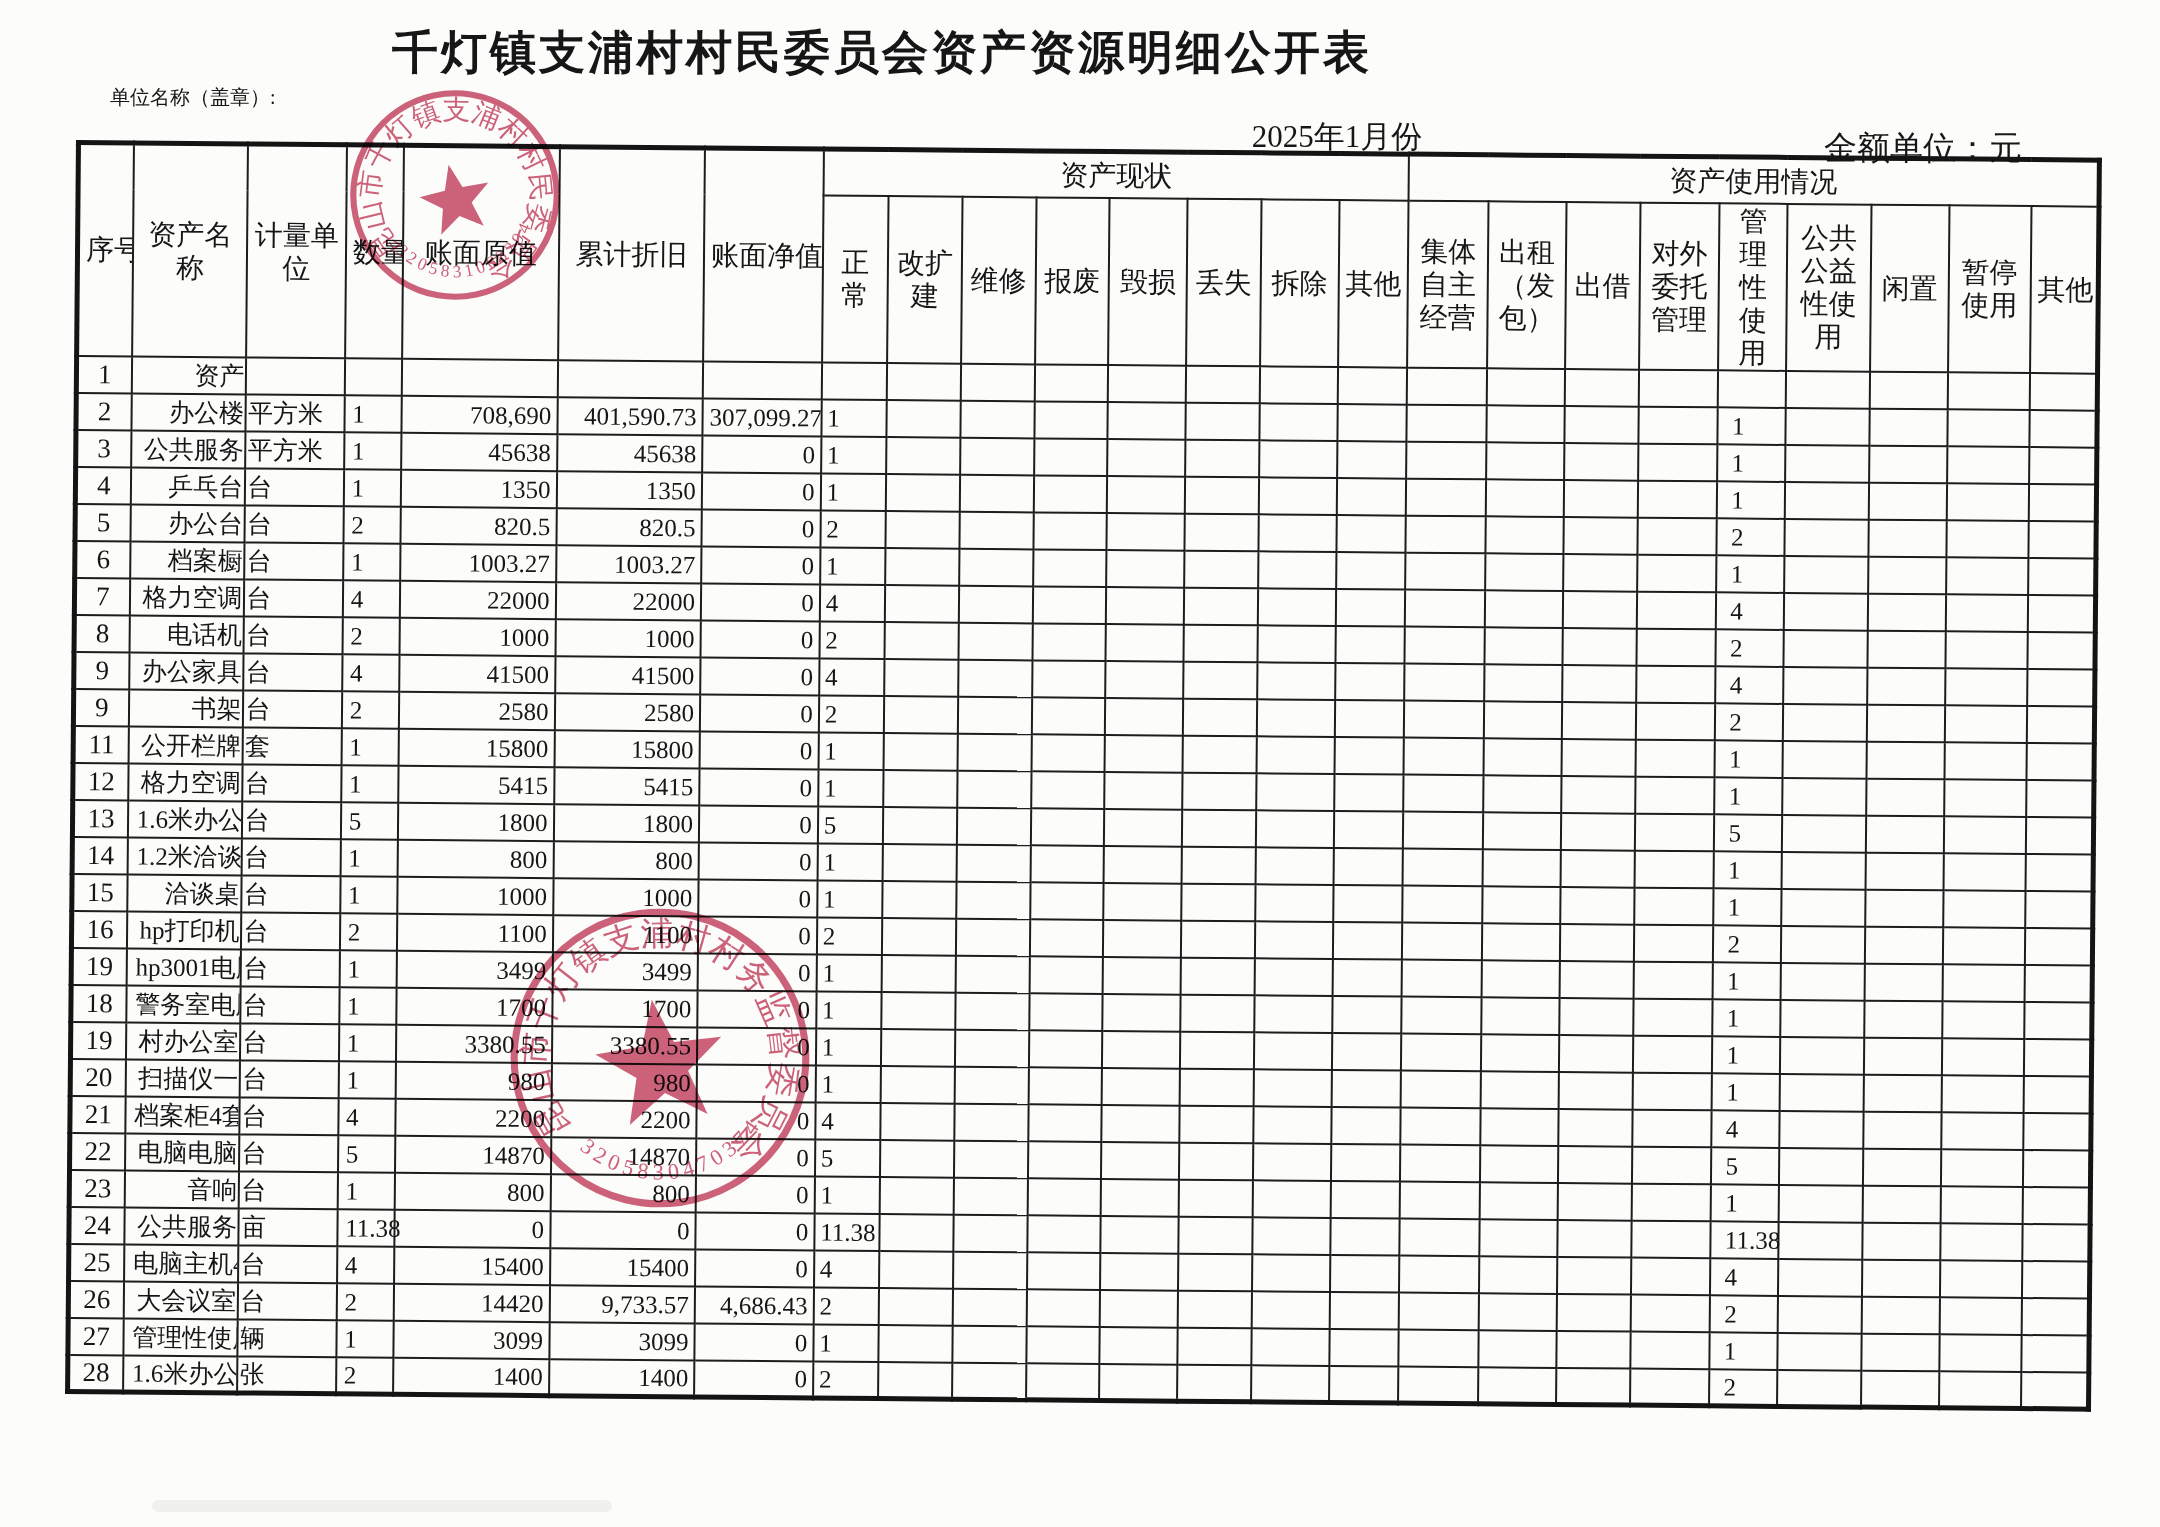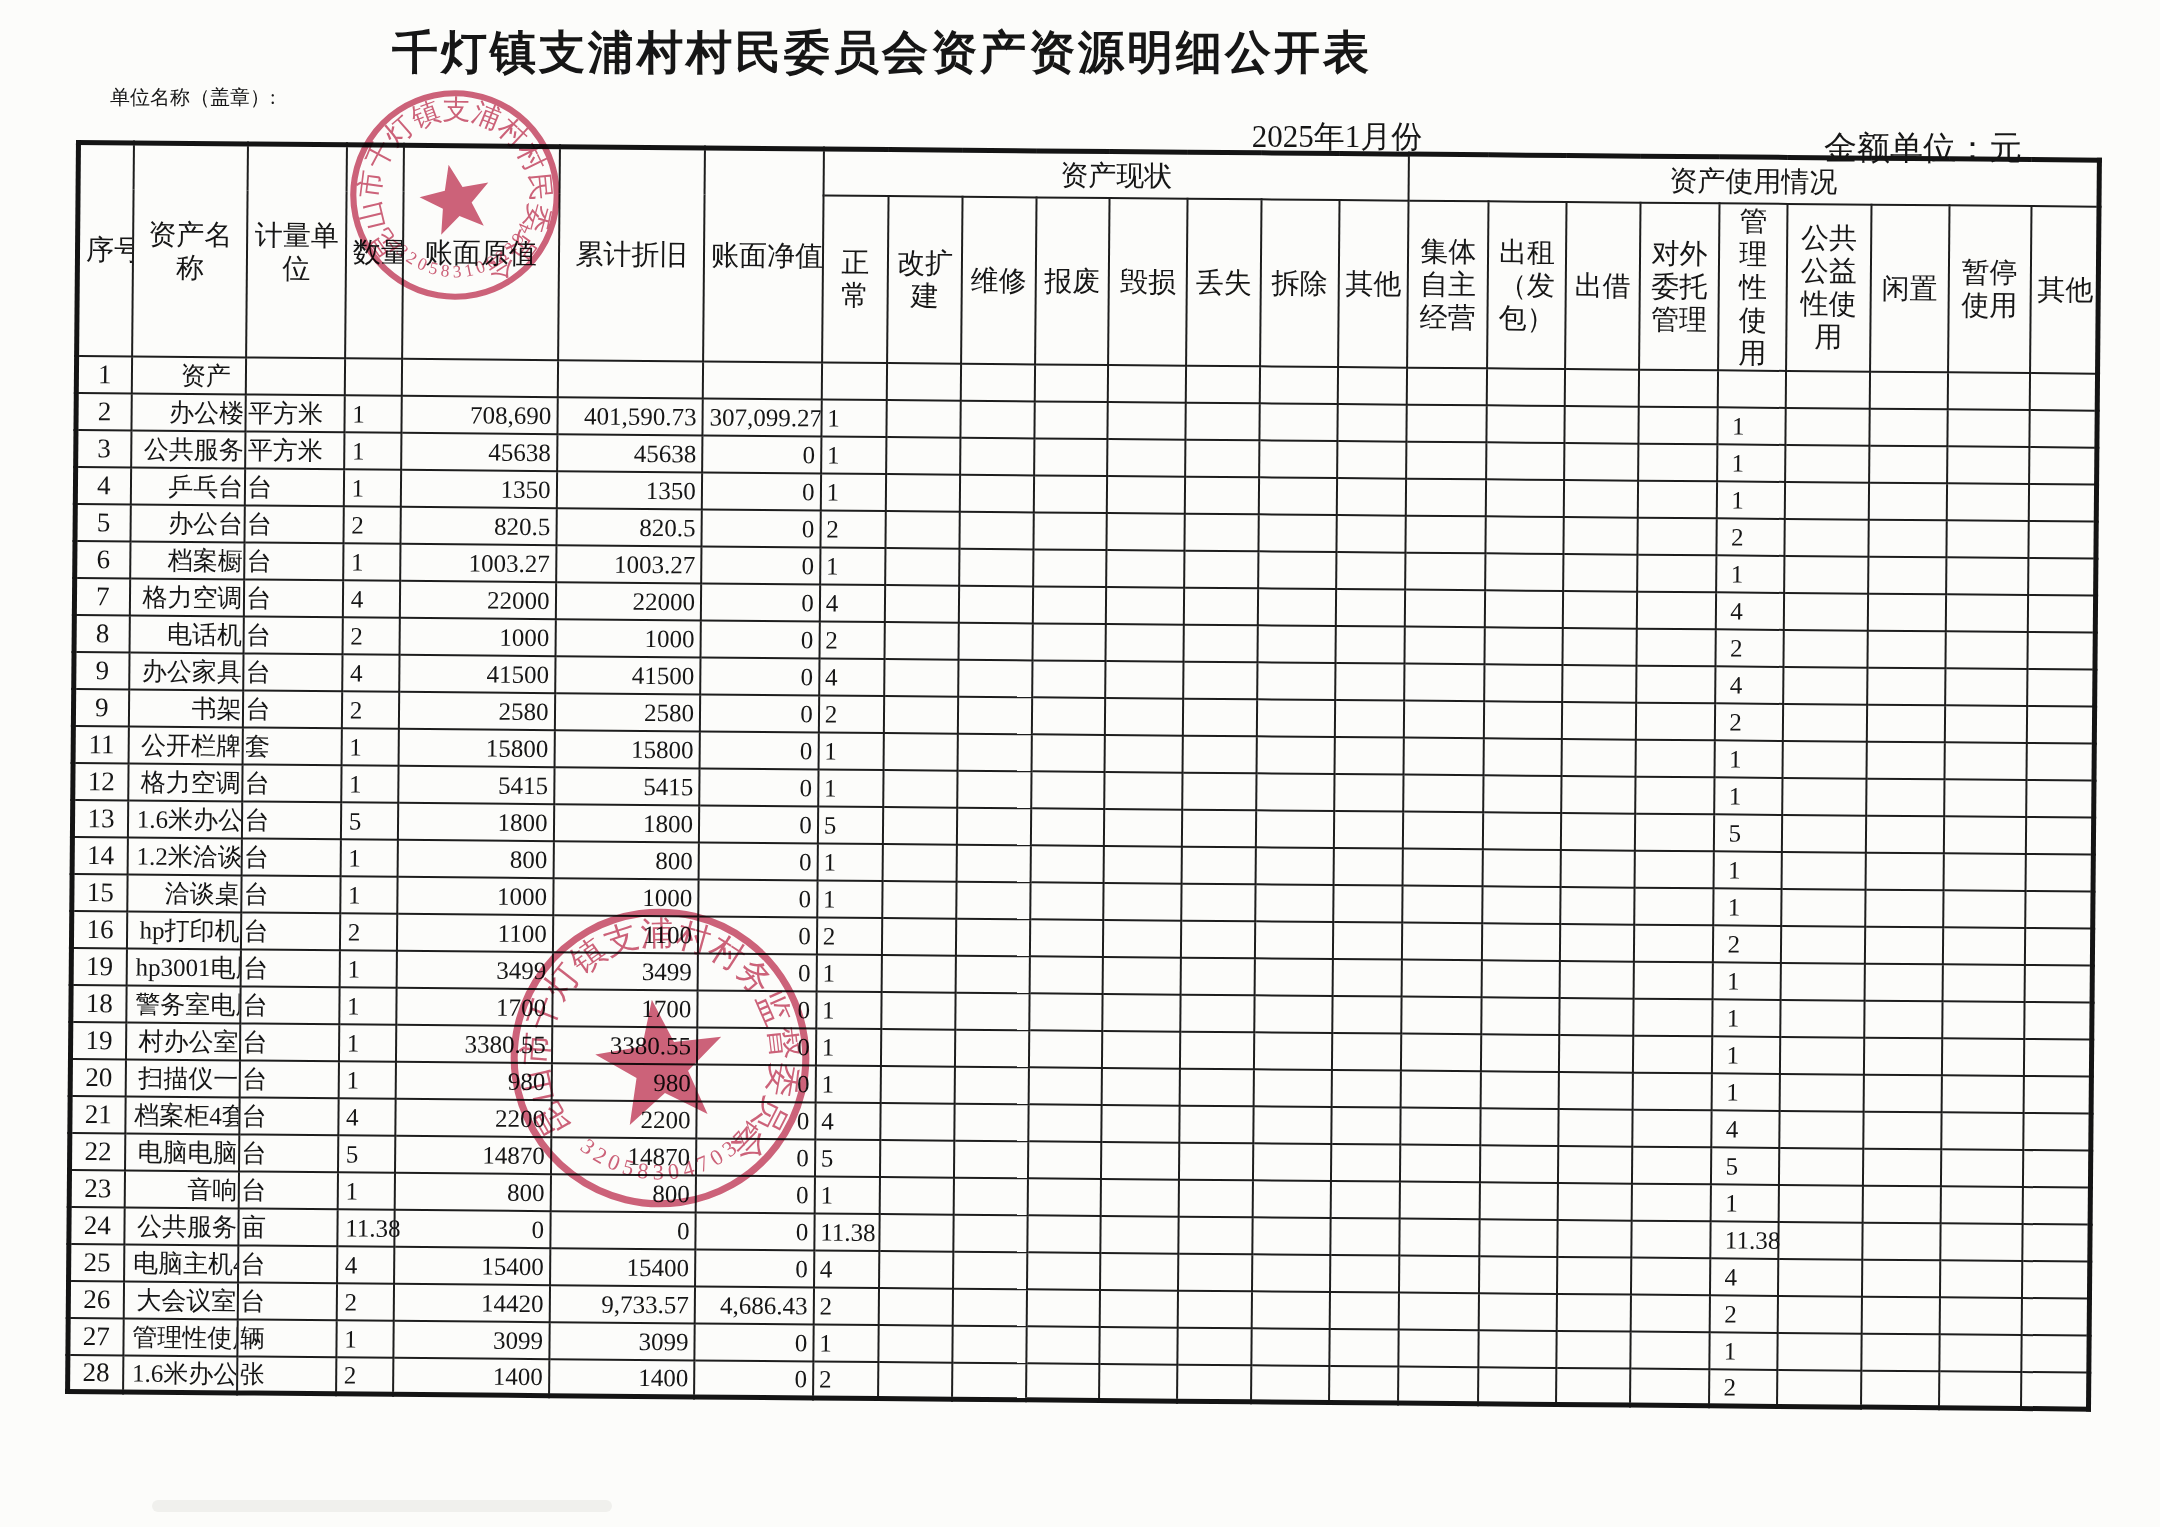--- a/index.html
+++ b/index.html
@@ -40,21 +40,21 @@
   tr.h2 th { height: 148px; }
   th.nowrap { white-space: nowrap; }
   tbody td { height: 37px; font-size: 25px; line-height: 1; }
   .c-no   { text-align: center; font-size: 27px; }
   .c-name { text-align: right; white-space: nowrap; padding: 0 1px 0 8px; }
   .c-unit { text-align: left; white-space: nowrap; padding-left: 1px; border-radius: 17px; }
   .c-qty  { text-align: left; white-space: nowrap; overflow: visible; padding-left: 7px; }
   .c-num  { text-align: right; white-space: nowrap; padding-right: 5px; }
   .c-normal { text-align: left; white-space: nowrap; overflow: visible; padding-left: 5px; }
   .c-mgmt { text-align: left; white-space: nowrap; overflow: visible; padding-left: 13px; }
-  tr.section-row .c-name { text-align: left; padding-left: 48px; }
+  tr.section-row .c-name { text-align: right; padding-left: 48px; }
 
   .stamp {
     position: absolute; mix-blend-mode: multiply; opacity: 0.82;
     color: #c4405e;
   }
   .stamp text { fill: currentColor; font-family: "Liberation Serif", "DejaVu Serif", serif; }
   .stamp1 { left: 342px; top: 82px;  width: 226px; height: 226px; transform: rotate(-12deg); }
   .stamp2 { left: 498px; top: 896px; width: 324px; height: 324px; transform: rotate(-8deg); }
 
   .smudge {

